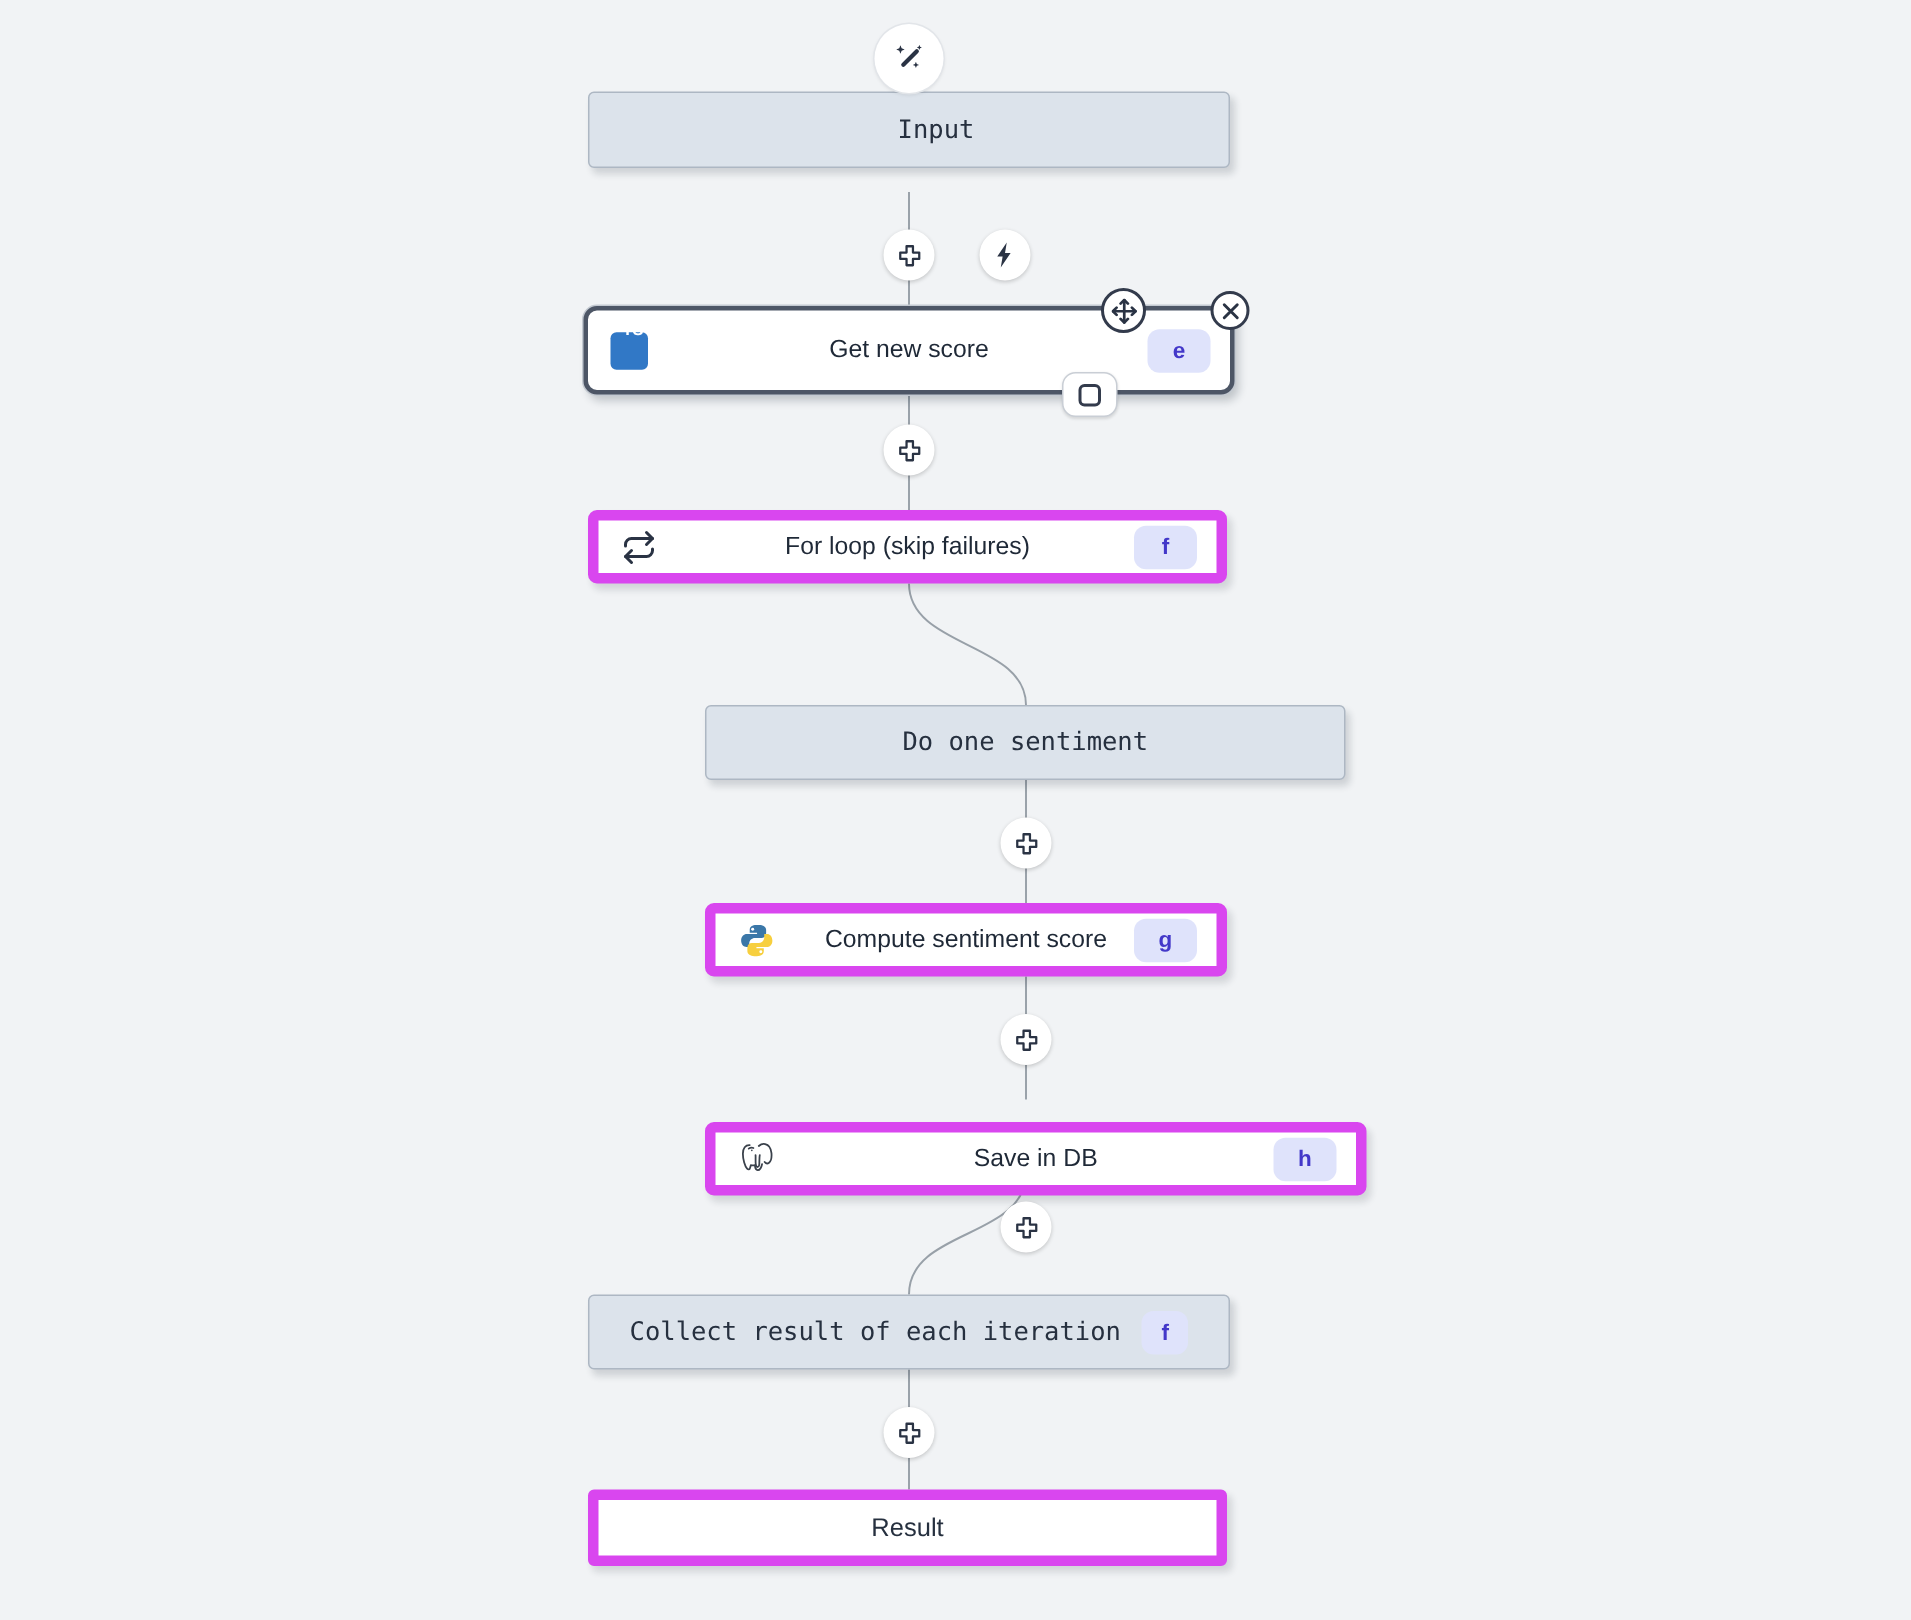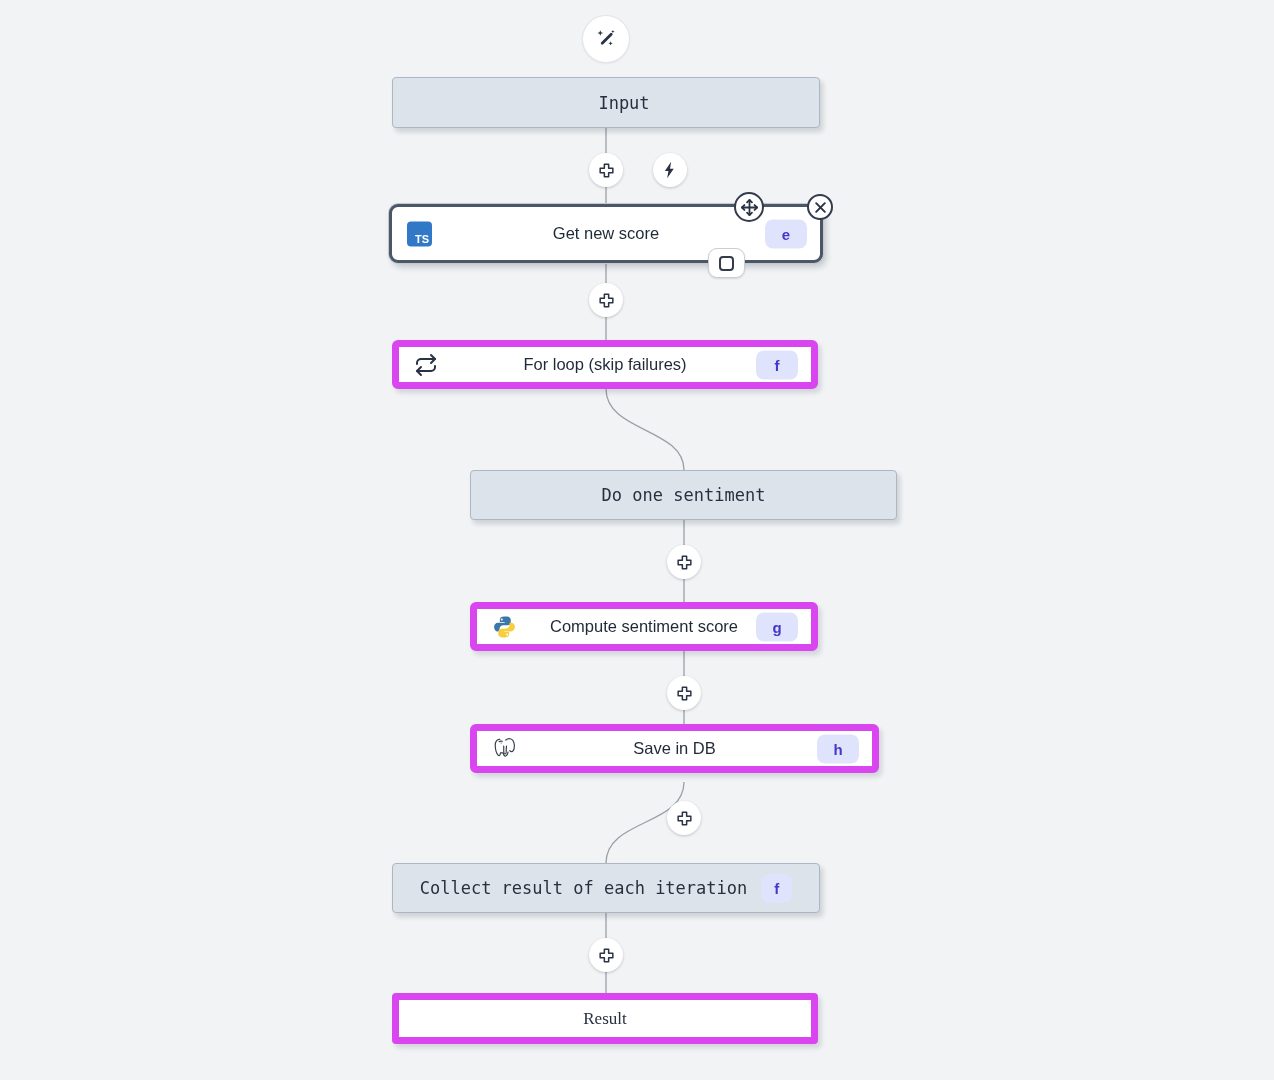--- a/index.html
+++ b/index.html
@@ -6,34 +6,34 @@
   body{background:#f1f3f5;font-family:"Liberation Sans",sans-serif;}
   #canvas{position:relative;width:1274px;height:1080px;background:#f1f3f5;overflow:hidden;}
   svg.edges{position:absolute;left:0;top:0;z-index:1;}
   .node{position:absolute;display:flex;align-items:center;justify-content:center;box-sizing:border-box;z-index:2;}
   .vnode{background:#dce3eb;border:1px solid #adb7c3;border-radius:4px;
          box-shadow:3px 4px 5px rgba(25,35,50,.16);
          font-family:"DejaVu Sans Mono","Liberation Mono",monospace;font-size:17px;color:#26303f;}
   .wnode{background:#ffffff;border:7px solid #d946ef;border-radius:6px;
          box-shadow:3px 4px 5px rgba(25,35,50,.14);
          font-family:"Liberation Sans",sans-serif;font-size:16.5px;color:#1f2937;}
-  .wnode.white-virtual{font-family:Liberation Serif, serif;font-size:17px;color:#26303f;border-radius:4px;}
+  .wnode.white-virtual{font-family:Liberation Sans, sans-serif;font-size:17px;color:#26303f;border-radius:4px;}
   .selected-wrap{position:absolute;box-sizing:border-box;background:#fff;border:3px solid #4d5666;border-radius:9px;
          box-shadow:0 0 0 1px #c3c9d1,3px 4px 6px rgba(25,35,50,.22);z-index:3;
          display:flex;align-items:center;justify-content:center;
          font-family:"Liberation Sans",sans-serif;font-size:16.5px;color:#1f2937;}
   .badge{position:absolute;right:13px;top:50%;transform:translateY(-50%);
          min-width:42px;height:29px;background:#dfe3fb;color:#4338c9;border-radius:8px;
          display:flex;align-items:center;justify-content:center;
          font-family:"Liberation Sans",sans-serif;font-weight:bold;font-size:15px;z-index:2;}
   .badge.inline{position:static;transform:none;min-width:31px;margin-left:14px;}
   .node-icon{position:absolute;left:15px;top:50%;transform:translateY(-50%);display:flex;align-items:center;}
   .ts-box{width:25px;height:25px;background:#3178c6;border-radius:4px;color:#fff;
           font-family:"Liberation Sans",sans-serif;font-weight:bold;font-size:11px;
-          display:flex;align-items:flex-end;justify-content:flex-end;padding:0 3px 2px 0;box-sizing:border-box;}
+          display:flex;align-items:flex-end;justify-content:flex-end;padding:0 3px 20px 0;box-sizing:border-box;}
   .circle-btn{position:absolute;background:#fff;border-radius:50%;display:flex;align-items:center;justify-content:center;
           box-shadow:0 1px 3px rgba(0,0,0,.2);border:none;z-index:4;cursor:pointer;}
   .ring-btn{position:absolute;background:#fff;border-radius:50%;display:flex;align-items:center;justify-content:center;
           border:2.5px solid #333b4c;box-sizing:border-box;z-index:5;cursor:pointer;}
   .square-btn{position:absolute;background:#fff;border:1px solid #c9ced5;border-radius:9px;
           display:flex;align-items:center;justify-content:center;box-shadow:0 1px 2px rgba(0,0,0,.12);z-index:5;cursor:pointer;}
   .square-btn .inner{width:15px;height:15px;border:2.2px solid #333b4c;border-radius:4px;box-sizing:border-box;}
 </style>
 </head>
 <body>
@@ -56,21 +56,21 @@
     <span style="display:flex;">
       <svg width="24" height="24" viewBox="0 0 24 24">
         <line x1="8.2" y1="16.2" x2="17.2" y2="7.2" stroke="#2a3344" stroke-width="2.8" stroke-linecap="round"></line>
         <path fill="#2a3344" d="M6.3 3.2 7.1 5.2 9.1 6 7.1 6.8 6.3 8.8 5.5 6.8 3.5 6 5.5 5.2z"></path>
         <path fill="#2a3344" d="M16.6 14.2 17.2 15.7 18.7 16.3 17.2 16.9 16.6 18.4 16 16.9 14.5 16.3 16 15.7z"></path>
         <path fill="#2a3344" d="M18.9 2.9 19.4 4.1 20.6 4.6 19.4 5.1 18.9 6.3 18.4 5.1 17.2 4.6 18.4 4.1z"></path>
       </svg>
     </span>
   </button>
 
-  <div class="node vnode" style="left:392px;top:77px;width:428px;height:51px;padding-left:36px;">
+  <div class="node vnode" style="left:392px;top:61px;width:428px;height:51px;padding-left:36px;">
     <span>Input</span>
   </div>
 
   <button class="circle-btn" style="left:589px;top:153px;width:34px;height:34px;">
     <span style="display:flex;">
       <svg width="19" height="19" viewBox="0 0 24 24">
           <path d="M9.3 4h5.4v5.3H20v5.4h-5.3V20H9.3v-5.3H4V9.3h5.3z" fill="#fff" stroke="#2a3344" stroke-width="1.9" stroke-linejoin="round"></path>
         </svg>
     </span>
   </button>
@@ -159,21 +159,21 @@
   </div>
 
   <button class="circle-btn" style="left:667px;top:676px;width:34px;height:34px;">
     <span style="display:flex;">
       <svg width="19" height="19" viewBox="0 0 24 24">
           <path d="M9.3 4h5.4v5.3H20v5.4h-5.3V20H9.3v-5.3H4V9.3h5.3z" fill="#fff" stroke="#2a3344" stroke-width="1.9" stroke-linejoin="round"></path>
         </svg>
     </span>
   </button>
 
-  <div class="node wnode" style="left:470px;top:724px;width:409px;height:49px;">
+  <div class="node wnode" style="left:470px;top:748px;width:441px;height:49px;">
     <span class="node-icon">
       <svg width="26" height="26" viewBox="0 0 24 24" fill="none" stroke="#3a414b" stroke-width="1.1" stroke-linecap="round" stroke-linejoin="round">
         <path d="M7.2 3.2C4.6 3 3 5.1 3 8.4c0 3.5 1.3 7.8 2.6 9.2.8.9 1.5.6 1.8-.4l.5-1.7c.8.2 1.7.2 2.5 0 .1 1.4.6 2.9 1.7 3 1.2.1 2.2-1.2 2.7-3.6"></path>
         <path d="M12.8 3.7c1-.9 2.5-1.5 3.9-1.2 2.3.5 3.6 2.6 3.9 5.6.2 2.6-.3 5-1.5 5.9-.9.7-2 .4-2.7-.5"></path>
         <path d="M10.8 9.3c.2 2-.3 5 .3 6.5.5 1.2 1.6 1 1.9-.2.3-1.4 0-4.6.4-6.3"></path>
         <path d="M6.6 5.3c.8-.6 1.9-.8 2.9-.4"></path>
         <circle cx="8.5" cy="6.4" r=".5" fill="#3a414b" stroke="none"></circle>
       </svg>
     </span>
     <span>Save in DB</span>

